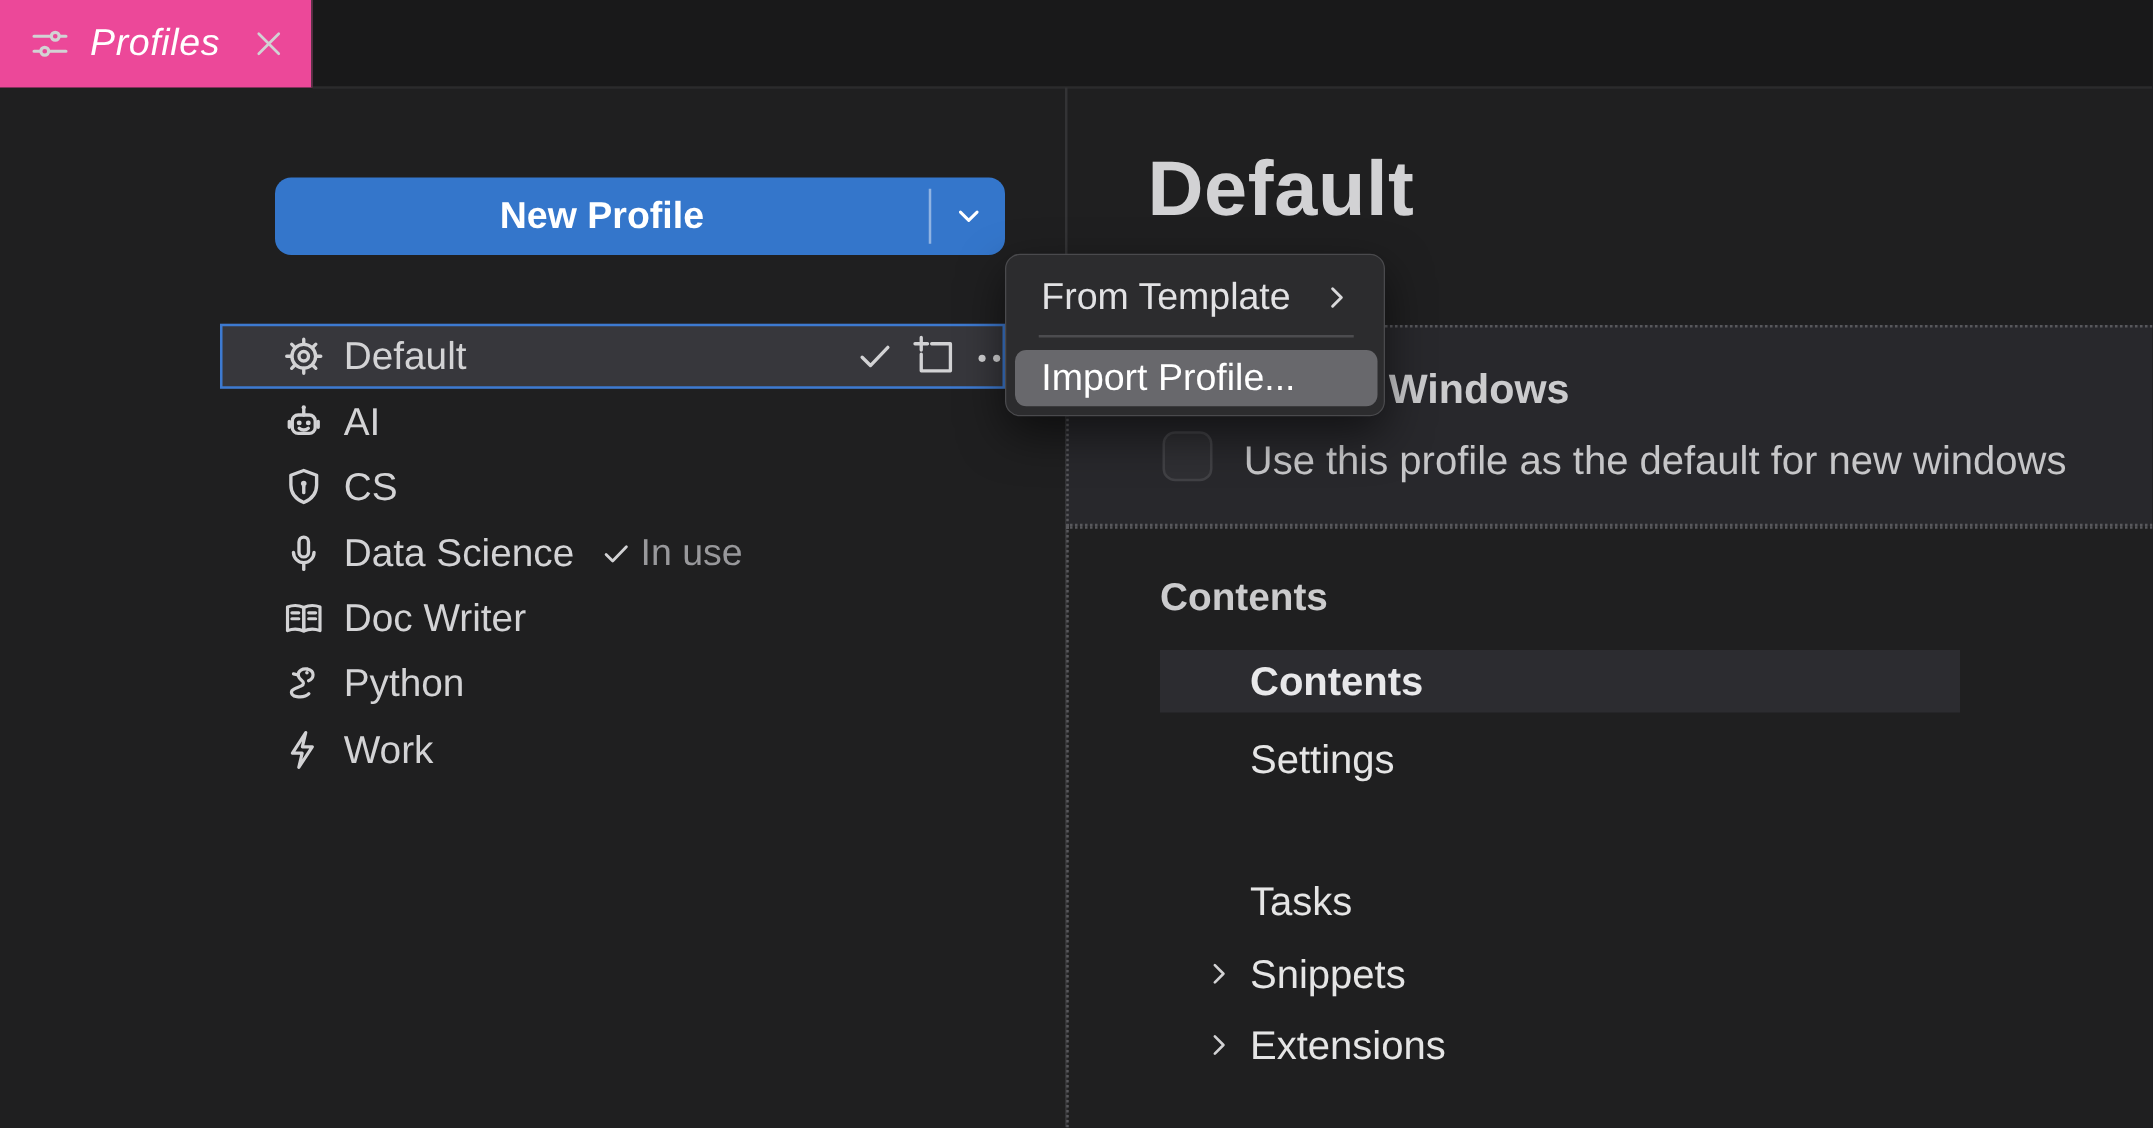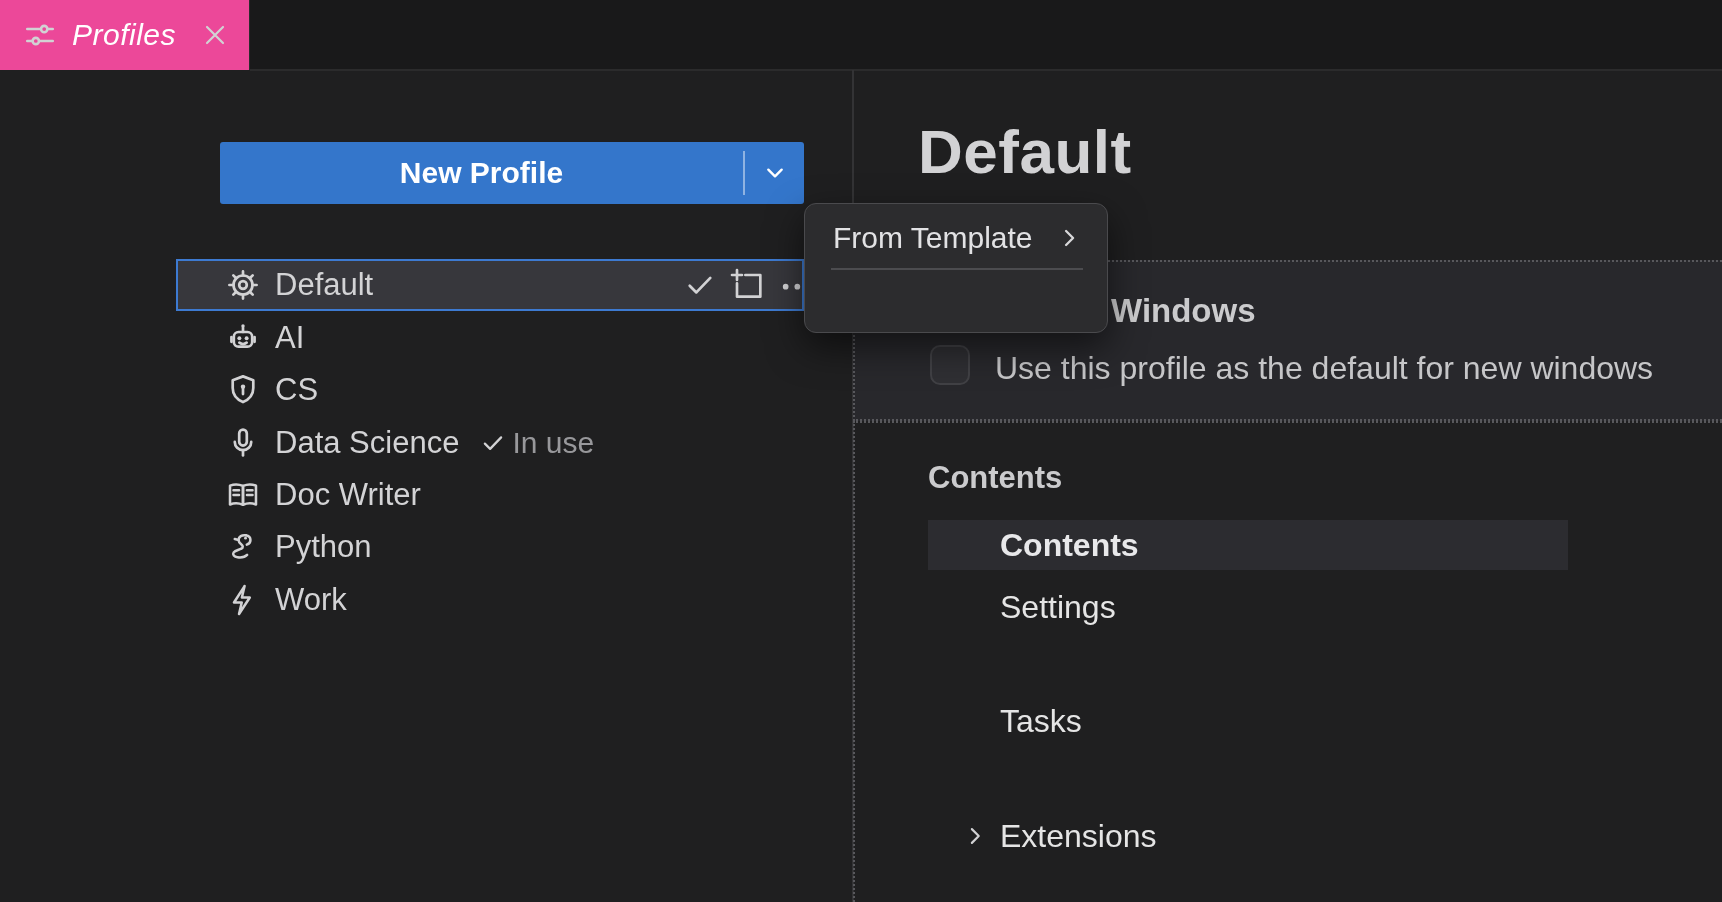--- a/index.html
+++ b/index.html
@@ -20,21 +20,21 @@
     border-right:1px solid #2b2b2c;
     display:flex; align-items:center; padding:0 18px 0 22px; gap:14px;
     cursor:pointer;
   }
   .tab-label { font-size:30px; font-style:italic; color:#ffffff; flex:1 1 auto; letter-spacing:.5px; }
   .icon { display:inline-flex; align-items:center; justify-content:center; color:#d2d2d4; }
 
   
   .btn-split {
     left:220px; top:142px; width:584px; height:62px;
-    background:#3476cb; border-radius:3px; display:flex; overflow:hidden;
+    background:#3476cb; border-radius:13px; display:flex; overflow:hidden;
     color:#ffffff;
   }
   .btn-main { width:523px; display:flex; align-items:center; justify-content:center;
     font-size:30px; font-weight:600; cursor:pointer; }
   .btn-divider { width:2px; margin:9px 0; background:rgba(255,255,255,.45); }
   .btn-drop { flex:1; display:flex; align-items:center; justify-content:center; cursor:pointer; }
 
   .prow {
     left:176px; width:628px; height:52px;
     display:flex; align-items:center; padding-left:46px; gap:13px;
@@ -252,20 +252,28 @@
 
   <div class="crow selected" style="top:97px">
     <span>Contents</span>
   </div>
   <div class="crow" style="top:159px">
     <span>Settings</span>
   </div>
   <div class="crow" style="top:273px">
     <span>Tasks</span>
   </div>
+  <div class="crow" style="top:331px">
+    <span class="icon tree-chevron">
+      <svg width="30" height="30" viewBox="0 0 24 24" fill="none" stroke="currentColor" stroke-width="1.7" stroke-linecap="round" stroke-linejoin="round">
+        <path d="M9.5 6.5l5.5 5.5-5.5 5.5"></path>
+      </svg>
+    </span>
+    <span>Snippets</span>
+  </div>
   <div class="crow" style="top:388px">
     <span class="icon tree-chevron">
       <svg width="30" height="30" viewBox="0 0 24 24" fill="none" stroke="currentColor" stroke-width="1.7" stroke-linecap="round" stroke-linejoin="round">
         <path d="M9.5 6.5l5.5 5.5-5.5 5.5"></path>
       </svg>
     </span>
     <span>Extensions</span>
   </div>
 </div>
 
@@ -273,13 +281,16 @@
   <div class="menu-item1">
     <span>From Template</span>
     <span class="grow"></span>
     <span class="icon">
       <svg width="28" height="28" viewBox="0 0 24 24" fill="none" stroke="#d8d8da" stroke-width="2" stroke-linecap="round" stroke-linejoin="round">
         <path d="M9.5 6l6 6-6 6"></path>
       </svg>
     </span>
   </div>
   <div class="menu-sep"></div>
+  <div class="menu-item2">
+    <span>Import Profile...</span>
+  </div>
 </div>
 
 </body></html>

